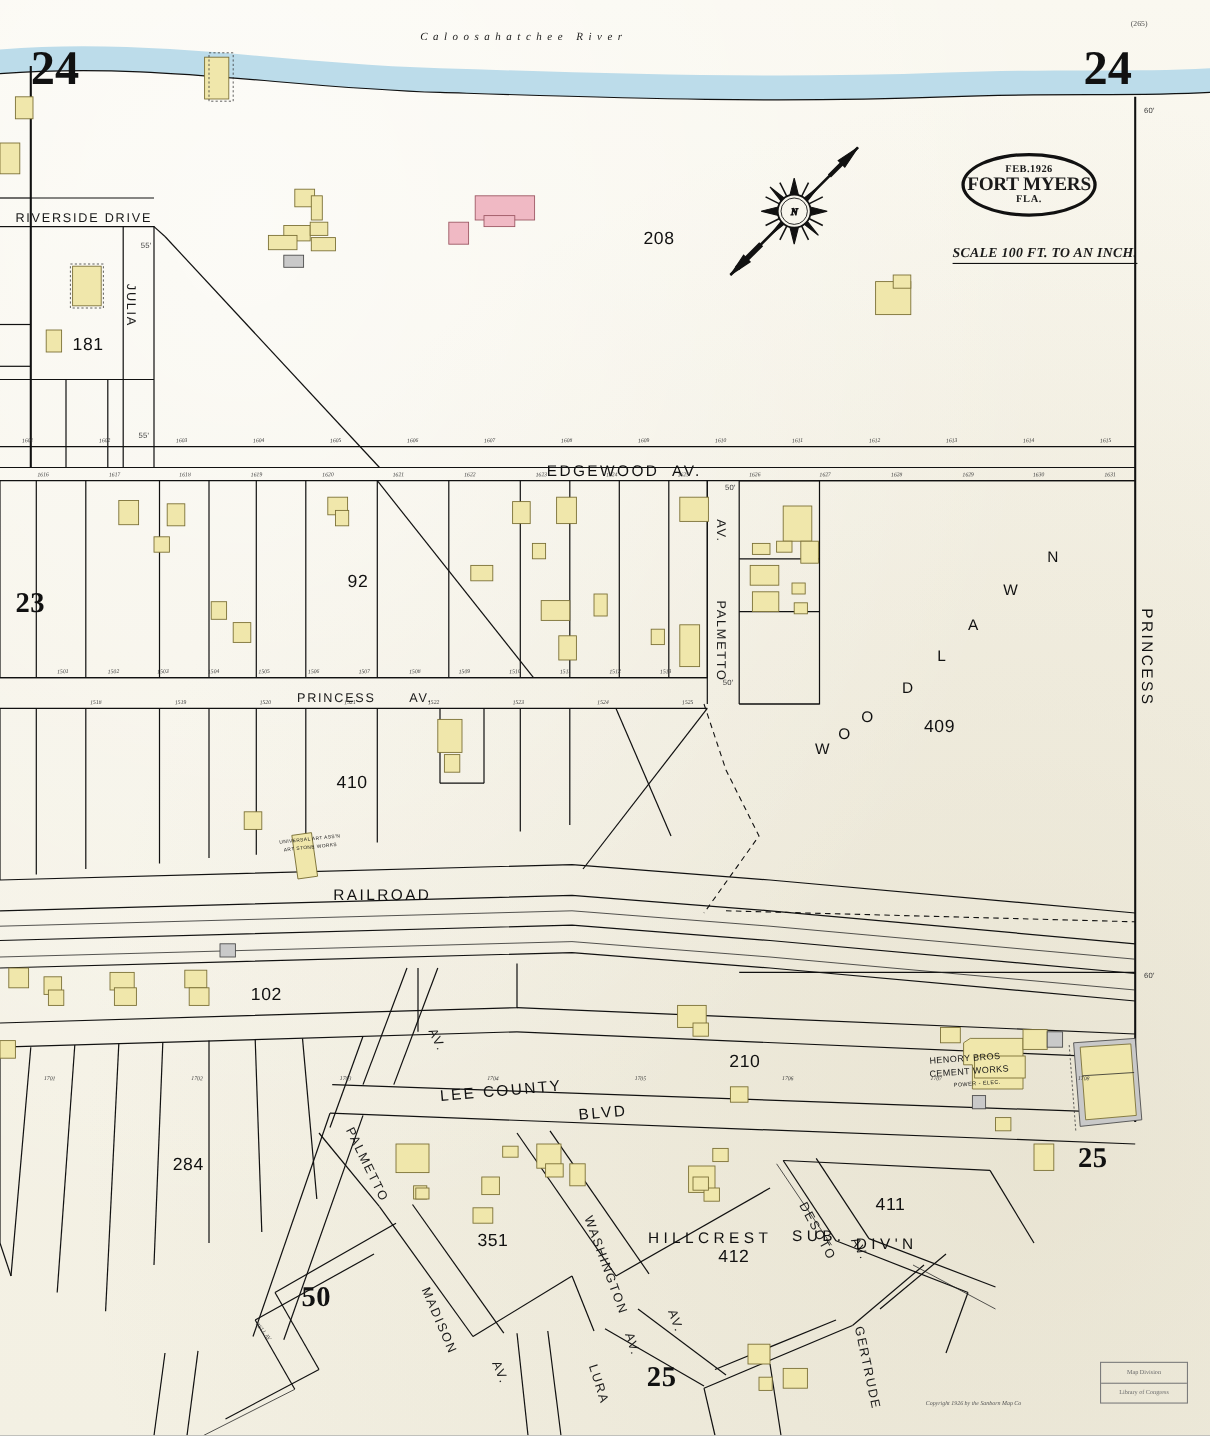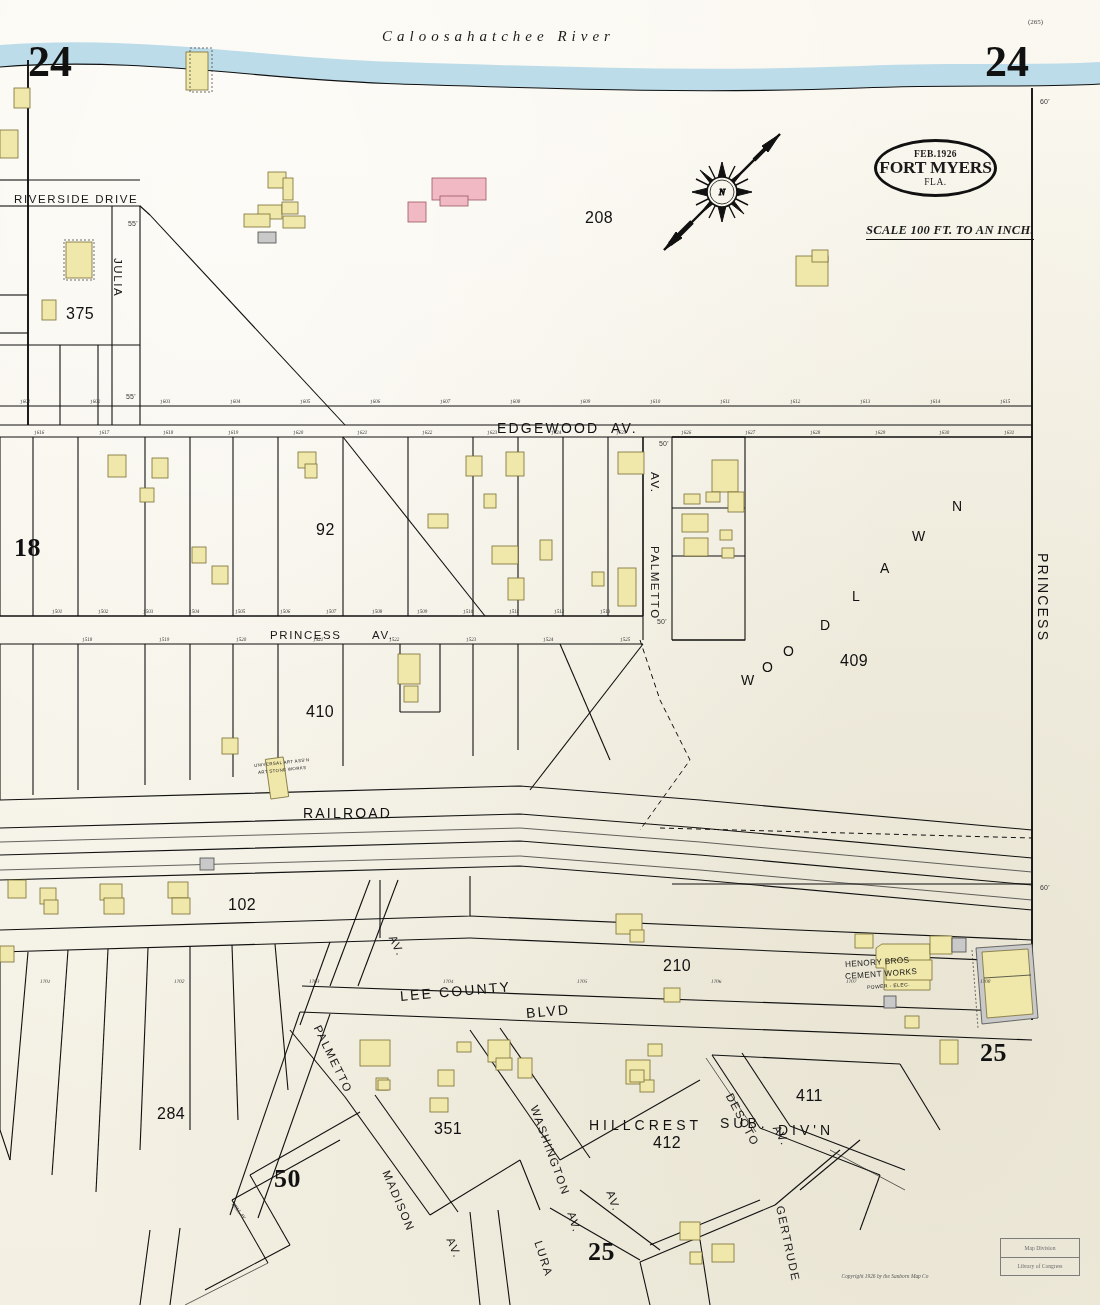--- a/index.html
+++ b/index.html
@@ -31,36 +31,36 @@
   .street-sm{font-size:11.5px;letter-spacing:1.6px;}
   .blocknum{font-family:"Liberation Sans", sans-serif;font-size:16px;color:#111;letter-spacing:.5px;}
   .sheetnum{
     font-family:"Liberation Serif", serif;
     font-weight:700;font-size:44px;color:#111;
   }
   .tiny{font-size:5.2px;color:#3a3a3a;letter-spacing:.2px;font-family:"Liberation Sans",sans-serif;}
   .tinyit{font-size:5.2px;color:#3a3a3a;font-style:italic;font-family:"Liberation Serif",serif;}
   .riverlbl{
     font-family:"Liberation Serif", serif;font-style:italic;
-    font-size:15px;letter-spacing:5px;color:#1b1b1b;
+    font-size:10px;letter-spacing:5px;color:#1b1b1b;
   }
   .woodlawn span{
     position:absolute;font-size:14px;font-family:"Liberation Sans",sans-serif;color:#111;
   }
 
   
   #cartouche{
     position:absolute;left:874px;top:139px;width:117px;height:52px;
     border:3px solid #111;border-radius:50%/50%;
     display:flex;flex-direction:column;align-items:center;justify-content:center;
     background:rgba(255,255,255,0);
   }
   #cartouche .c-date{font-size:9.5px;font-weight:700;letter-spacing:.4px;font-family:"Liberation Serif",serif;}
   #cartouche .c-city{font-size:17.5px;font-weight:700;letter-spacing:-.3px;line-height:1;font-family:"Liberation Serif",serif;}
-  #cartouche .c-state{font-size:9.5px;font-weight:400;letter-spacing:.6px;font-family:"Liberation Serif",serif;}
+  #cartouche .c-state{font-size:9.5px;font-weight:700;letter-spacing:.6px;font-family:"Liberation Serif",serif;}
   #scale-note{
     position:absolute;left:866px;top:223px;
     font-family:"Liberation Serif",serif;font-style:italic;font-weight:700;
     font-size:12.5px;letter-spacing:.3px;border-bottom:1.6px solid #111;padding-bottom:1px;
   }
 
   
   #scalebar-wrap{position:absolute;left:795px;top:1240px;width:180px;}
   #scalebar-title{font-family:"Liberation Serif",serif;font-size:10px;text-align:center;letter-spacing:.2px;}
   #scalebar{position:relative;height:7px;margin-top:7px;border:1px solid #111;background:#fff;}
@@ -449,35 +449,35 @@
       <div class="lbl street-sm" style="left: 386px; top: 1165px; transform: rotate(67deg); transform-origin: left center;">MADISON</div>
       <div class="lbl street-sm" style="left: 450px; top: 1232px; transform: rotate(67deg); transform-origin: left center;">AV.</div>
       <div class="lbl street-sm" style="left: 538px; top: 1235px; transform: rotate(72deg); transform-origin: left center;">LURA</div>
       <div class="lbl street-sm" style="left: 571px; top: 1206px; transform: rotate(72deg); transform-origin: left center;">AV.</div>
       <div class="lbl street-sm" style="left: 729px; top: 1088px; transform: rotate(62deg); transform-origin: left center;">DESOTO</div>
       <div class="lbl street-sm" style="left: 776px; top: 1120px; transform: rotate(62deg); transform-origin: left center;">AV.</div>
       <div class="lbl street-sm" style="left: 780px; top: 1200px; transform: rotate(78deg); transform-origin: left center;">GERTRUDE</div>
       <div class="lbl tinyit" style="left: 233px; top: 1200px; transform: rotate(52deg); transform-origin: left center;">BELL AV</div>
     </div>
   <div id="blocks-layer">
-      <div class="lbl blocknum" style="left: 66px; top: 305px;">375</div>
+      <div class="lbl blocknum" style="left: 66px; top: 305px;">181</div>
       <div class="lbl blocknum" style="left: 585px; top: 209px;">208</div>
       <div class="lbl blocknum" style="left: 316px; top: 521px;">92</div>
       <div class="lbl blocknum" style="left: 306px; top: 703px; text-align: center;">410</div>
       <div class="lbl blocknum" style="left: 840px; top: 652px;">409</div>
       <div class="lbl blocknum" style="left: 228px; top: 896px;">102</div>
       <div class="lbl blocknum" style="left: 663px; top: 957px;">210</div>
-      <div class="lbl blocknum" style="left: 157px; top: 1105px;">284</div>
+      <div class="lbl blocknum" style="left: 157px; top: 1051px;">284</div>
       <div class="lbl blocknum" style="left: 434px; top: 1120px;">351</div>
       <div class="lbl blocknum" style="left: 653px; top: 1134px;">412</div>
       <div class="lbl blocknum" style="left: 796px; top: 1087px;">411</div>
       <div class="lbl blocknum" style="left: 274px; top: 1164px; font-size: 26px; font-family: &quot;Liberation Serif&quot;, serif; font-weight: 700;">50</div>
       <div class="lbl blocknum" style="left: 588px; top: 1237px; font-size: 26px; font-family: &quot;Liberation Serif&quot;, serif; font-weight: 700;">25</div>
       <div class="lbl blocknum" style="left: 980px; top: 1038px; font-size: 26px; font-family: &quot;Liberation Serif&quot;, serif; font-weight: 700;">25</div>
-      <div class="lbl blocknum" style="left: 14px; top: 533px; font-size: 26px; font-family: &quot;Liberation Serif&quot;, serif; font-weight: 700;">18</div>
+      <div class="lbl blocknum" style="left: 14px; top: 533px; font-size: 26px; font-family: &quot;Liberation Serif&quot;, serif; font-weight: 700;">23</div>
     </div>
   <div id="subdiv-layer">
       <div class="lbl street" style="left: 589px; top: 1117px; letter-spacing: 4px;">HILLCREST</div>
       <div class="lbl street" style="left: 720px; top: 1115px; letter-spacing: 4px;">SUB.</div>
       <div class="lbl street" style="left: 778px; top: 1122px; letter-spacing: 4px;">DIV'N</div>
     </div>
   <div id="woodlawn-layer" class="woodlawn">
       <span style="left: 741px; top: 672px;">W</span>
       <span style="left: 762px; top: 659px;">O</span>
       <span style="left: 783px; top: 643px;">O</span>

